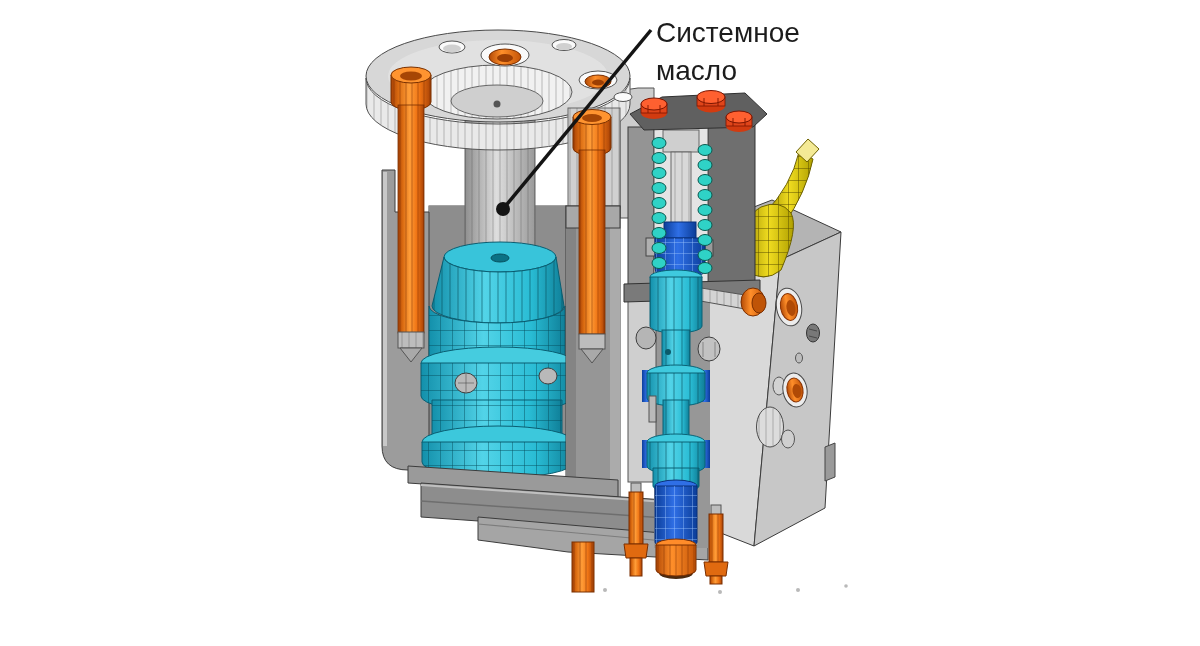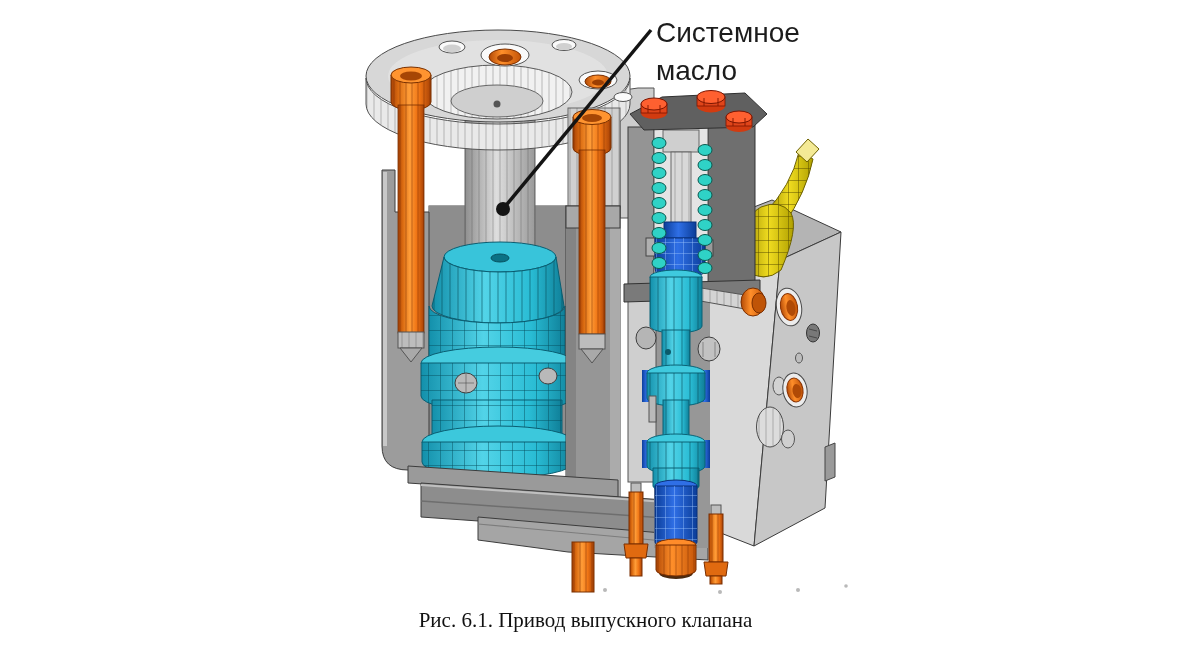--- a/index.html
+++ b/index.html
@@ -345,14 +345,13 @@
   </g>
 
   <g>
     <line x1="495" y1="209" x2="643" y2="30" stroke="#141414" stroke-width="3.5"></line>
     <circle cx="495" cy="209" r="7" fill="#141414"></circle>
     <text x="648" y="42" font-size="28" fill="#1c1c1c">Системное</text>
     <text x="648" y="80" font-size="28" fill="#1c1c1c">масло</text>
   </g>
 </svg>
 
-<div class="caption-row">Рис. 6.1. Привод выпускного клапана</div>
 </div>
 
 </body></html>

